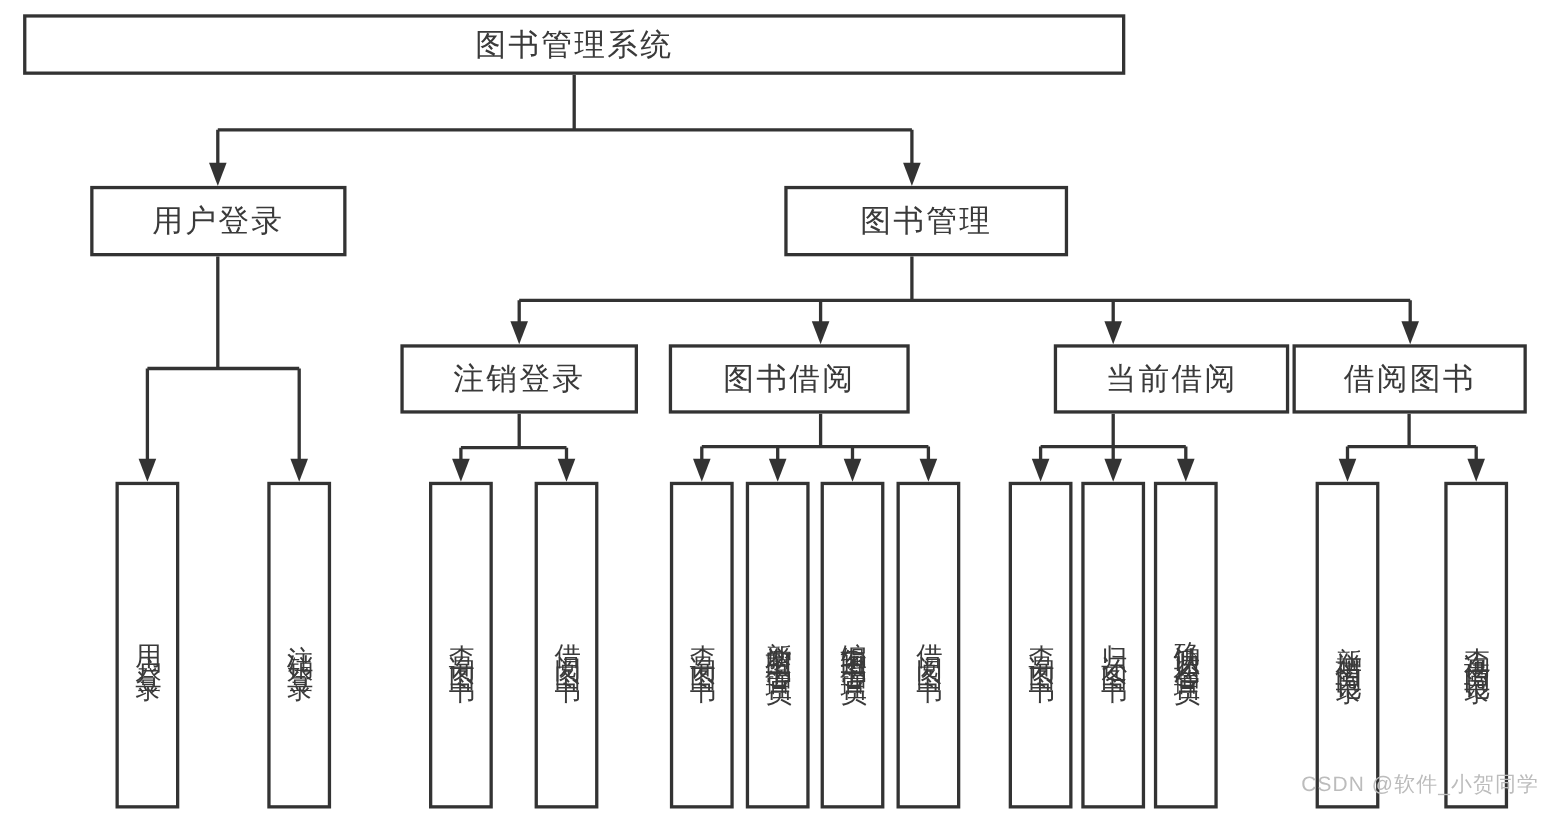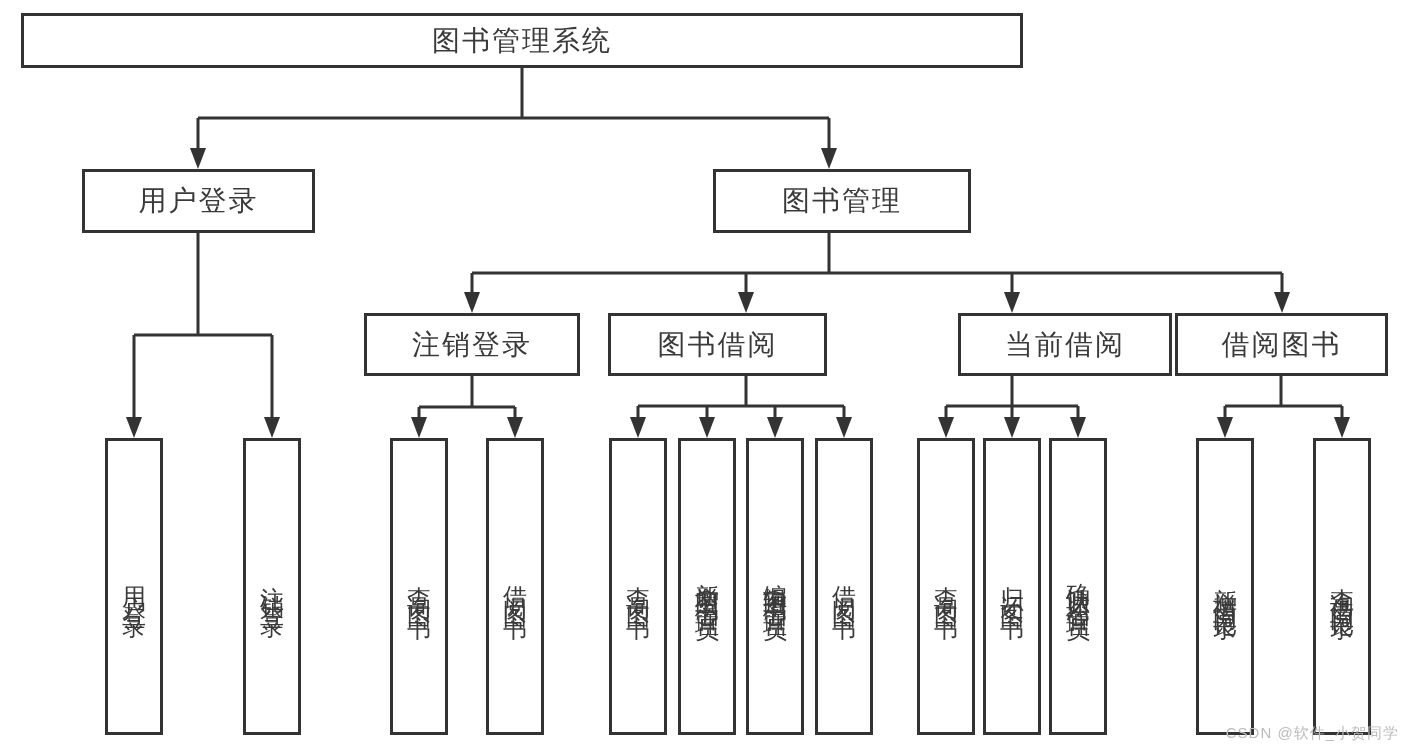--- a/index.html
+++ b/index.html
@@ -30,22 +30,22 @@
   }
   .short span { letter-spacing: 10px; }
   .med   span { letter-spacing: 6px; }
   .long  span { letter-spacing: 5px; }
   svg.connectors {
     position: absolute; left: 0; top: 0;
     z-index: 1;
   }
   .watermark {
     position: absolute;
-    right: 6px; bottom: 4px;
-    font-size: 15px;
+    right: 6px; bottom: 21px;
+    font-size: 19px;
     color: #bcbcbc;
     letter-spacing: 1px;
     z-index: 5;
     white-space: nowrap;
   }
 </style>
 </head>
 <body>
 
 <svg class="connectors" width="1405" height="747" viewBox="0 0 1405 747">

